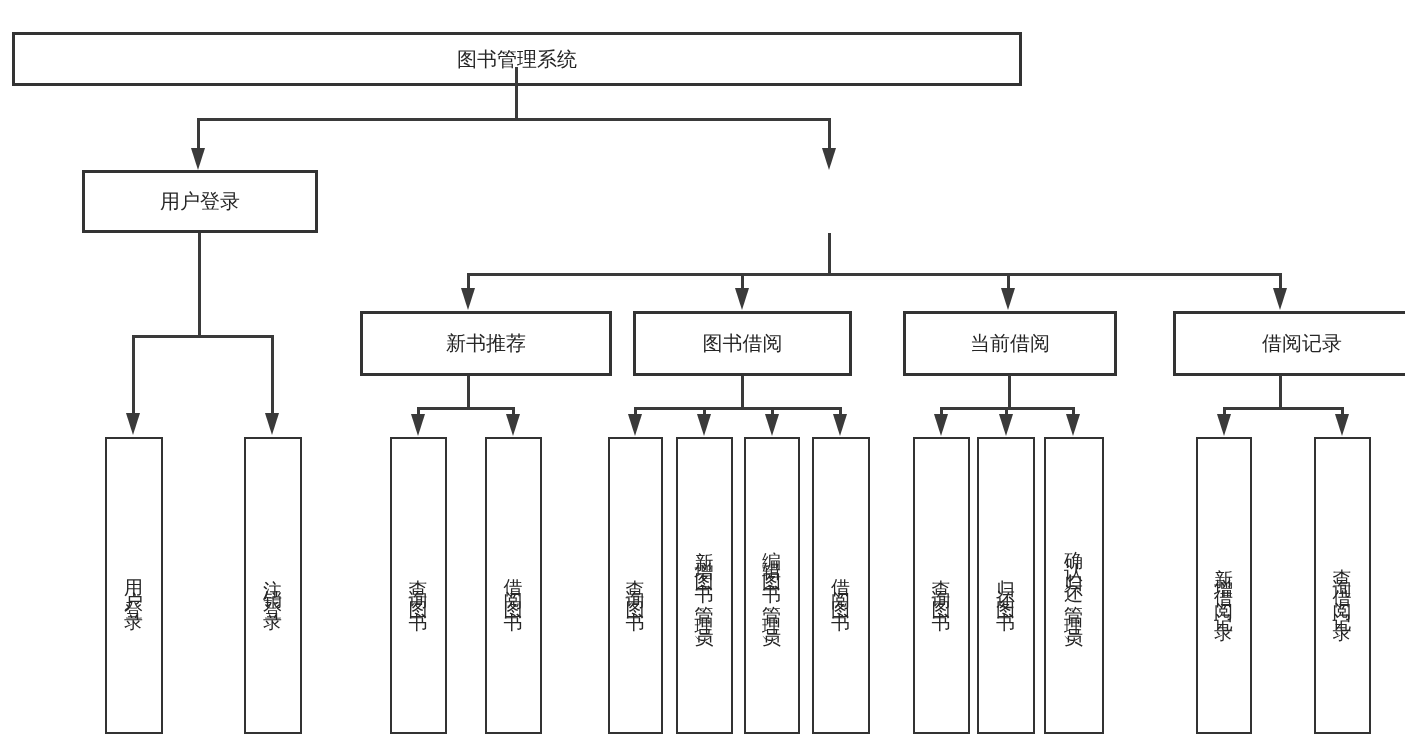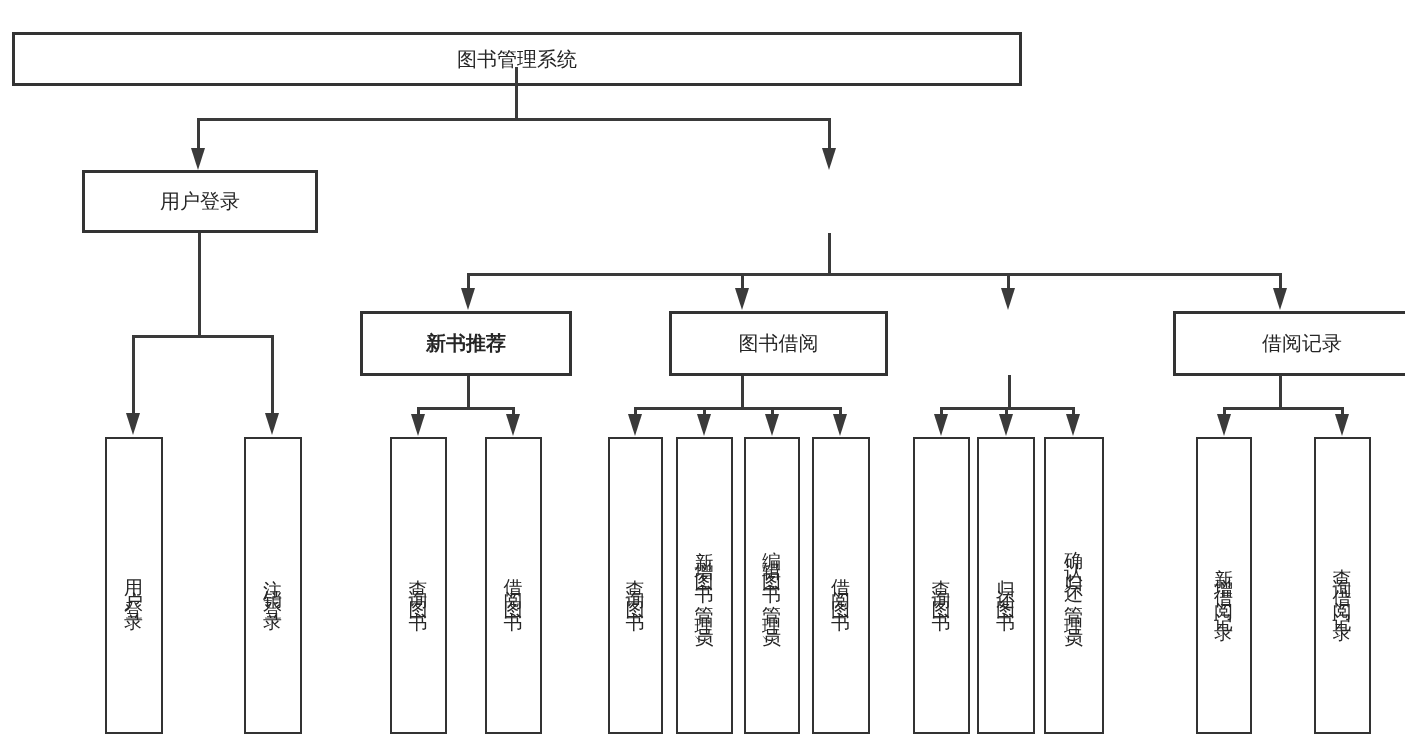--- a/index.html
+++ b/index.html
@@ -61,25 +61,28 @@
 <div class="stage">
 
   <div class="box" style="left:12px;top:13px;width:1010px;height:54px;margin-top:19px;">
     <span>图书管理系统</span>
   </div>
 
   <div class="box" style="left:82px;top:170px;width:236px;height:63px;">
     <span>用户登录</span>
   </div>
 
-  <div class="box" style="left:360px;top:311px;width:212px;height:65px;font-weight:bold;">
+  <div class="box" style="left:360px;top:311px;width:252px;height:65px;">
     <span>新书推荐</span>
   </div>
-  <div class="box" style="left:633px;top:311px;width:219px;height:65px;margin-left:36px;">
+  <div class="box" style="left:633px;top:311px;width:219px;height:65px;">
     <span>图书借阅</span>
+  </div>
+  <div class="box" style="left:903px;top:311px;width:214px;height:65px;">
+    <span>当前借阅</span>
   </div>
   <div class="box" style="left:1173px;top:311px;width:258px;height:65px;">
     <span>借阅记录</span>
   </div>
 
   <div class="box leaf" style="left:105px;top:437px;width:58px;height:297px;">
     <span class="vlabel">用户登录</span>
   </div>
   <div class="box leaf" style="left:244px;top:437px;width:58px;height:297px;">
     <span class="vlabel">注销登录</span>

